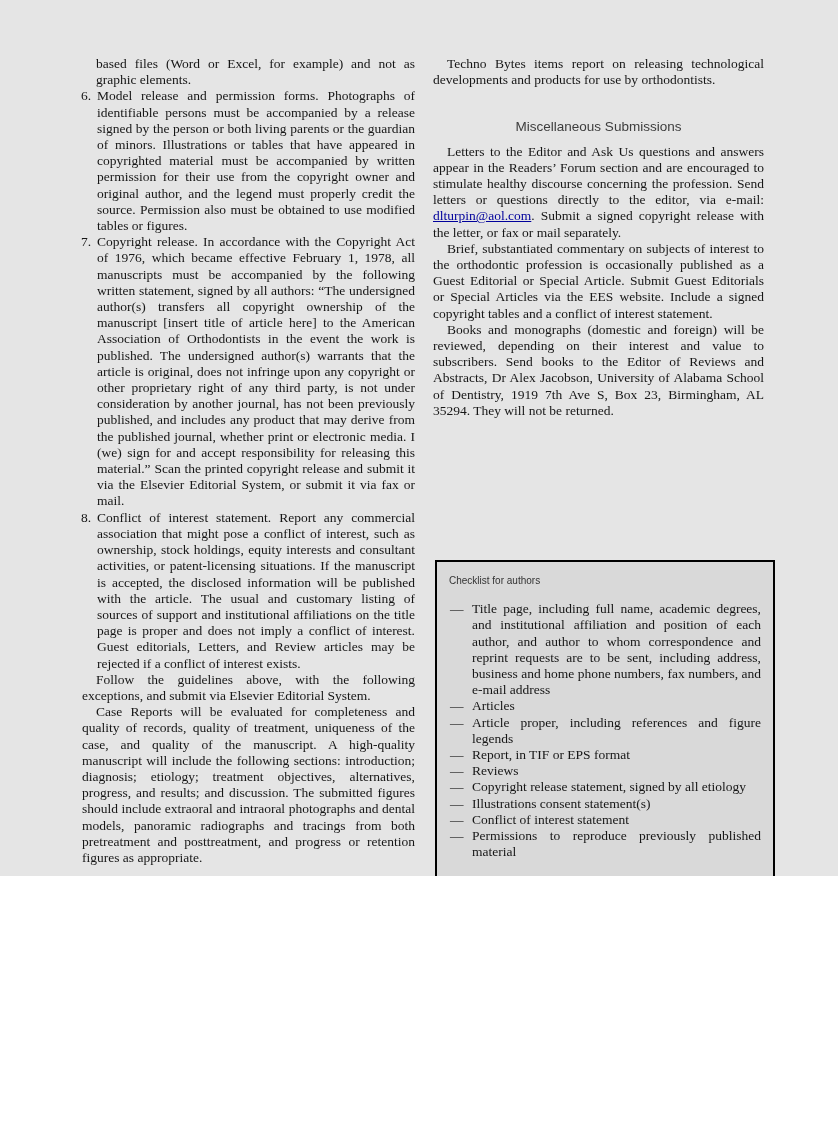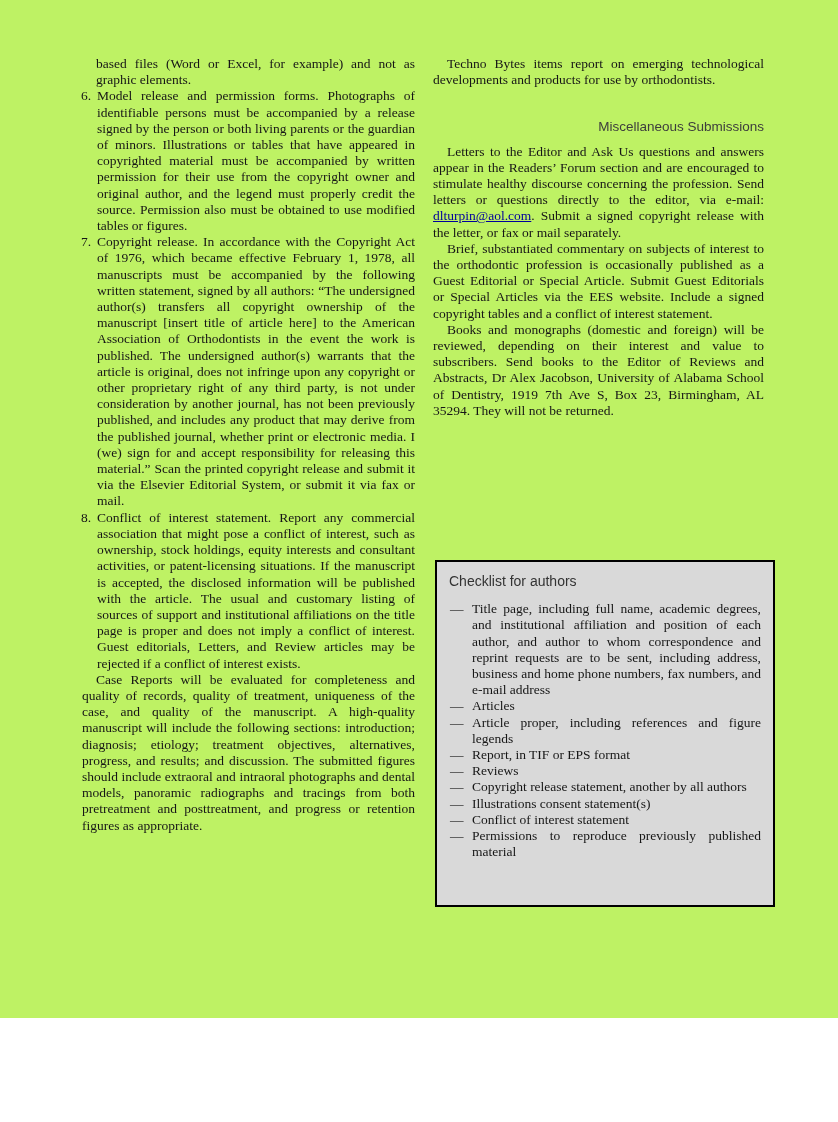--- a/index.html
+++ b/index.html
@@ -1,20 +1,20 @@
 <!DOCTYPE html>
 <html><head>
 <meta charset="utf-8">
 <style>
   * { margin:0; padding:0; box-sizing:border-box; }
   html,body { background:#ffffff; }
   .page {
     position:relative;
-    width:838px; height:1018px;
-    background:#bef264;
+    width:838px; height:876px;
+    background:#e5e5e5;
     font-family:"Liberation Serif", serif;
     color:#161616;
     overflow:hidden;
   }
   .col {
     position:absolute;
     top:56px;
     width:333px;
     font-size:13.5px;
     line-height:16.2px;
@@ -26,21 +26,21 @@
   .cont-para { padding-left:14px; }
 
   .num-item { position:relative; padding-left:15px; }
   .num-item .num { position:absolute; left:-1px; top:0; }
 
   .section-heading {
     font-family:"Liberation Sans", sans-serif;
     font-weight:normal;
     font-size:13.5px;
     color:#3d3d3d;
-    text-align:right;
+    text-align:center;
     margin:13px 0 8px 0;
   }
   .mt-lg { margin-top:31px; }
 
   .para { text-indent:14px; }
 
   .email-link {
     color:#00009b;
     text-decoration:underline;
     cursor:pointer;
@@ -52,21 +52,21 @@
     width:340px; height:347px;
     background:#d9d9d9;
     border:2px solid #000000;
     padding:11px 12px 10px 12px;
     font-size:13.5px;
     line-height:16.2px;
   }
   .checklist-title {
     font-family:"Liberation Sans", sans-serif;
     font-weight:normal;
-    font-size:14px;
+    font-size:10px;
     color:#333333;
     margin-bottom:12px;
   }
   .checklist-item {
     position:relative;
     padding-left:23px;
     text-align:justify;
   }
   .checklist-item .dash { position:absolute; left:1px; top:0; }
 
@@ -98,25 +98,26 @@
       <span class="num">7.</span>
       <span>Copyright release. In accordance with the Copyright Act of 1976, which became effective February 1, 1978, all manuscripts must be accompanied by the following written statement, signed by all authors: “The undersigned author(s) transfers all copyright ownership of the manuscript [insert title of article here] to the American Association of Orthodontists in the event the work is published. The undersigned author(s) warrants that the article is original, does not infringe upon any copyright or other proprietary right of any third party, is not under consideration by another journal, has not been previously published, and includes any product that may derive from the published journal, whether print or electronic media. I (we) sign for and accept responsibility for releasing this material.” Scan the printed copyright release and submit it via the Elsevier Editorial System, or submit it via fax or mail.</span>
     </div>
 
     <div class="num-item">
       <span class="num">8.</span>
       <span>Conflict of interest statement. Report any commercial association that might pose a conflict of interest, such as ownership, stock holdings, equity interests and consultant activities, or patent-licensing situations. If the manuscript is accepted, the disclosed information will be published with the article. The usual and customary listing of sources of support and institutional affiliations on the title page is proper and does not imply a conflict of interest. Guest editorials, Letters, and Review articles may be rejected if a conflict of interest exists.</span>
     </div>
 
 
+    <p class="para">Follow the guidelines above, with the following exceptions, and submit via Elsevier Editorial System.</p>
     <p class="para">Case Reports will be evaluated for completeness and quality of records, quality of treatment, uniqueness of the case, and quality of the manuscript. A high-quality manuscript will include the following sections: introduction; diagnosis; etiology; treatment objectives, alternatives, progress, and results; and discussion. The submitted figures should include extraoral and intraoral photographs and dental models, panoramic radiographs and tracings from both pretreatment and posttreatment, and progress or retention figures as appropriate.</p>
   </div>
 
   <div class="col col-right">
-    <p class="para">Techno Bytes items report on emerging technological developments and products for use by orthodontists.</p>
+    <p class="para">Techno Bytes items report on releasing technological developments and products for use by orthodontists.</p>
 
     <h3 class="section-heading mt-lg">Miscellaneous Submissions</h3>
 
     <p class="para"><span>Letters to the Editor and Ask Us questions and answers appear in the Readers’ Forum section and are encouraged to stimulate healthy discourse concerning the profession. Send letters or questions directly to the editor, via e-mail: </span><a class="email-link">dlturpin@aol.com</a><span>. Submit a signed copyright release with the letter, or fax or mail separately.</span></p>
 
     <p class="para">Brief, substantiated commentary on subjects of interest to the orthodontic profession is occasionally published as a Guest Editorial or Special Article. Submit Guest Editorials or Special Articles via the EES website. Include a signed copyright tables and a conflict of interest statement.</p>
     <p class="para">Books and monographs (domestic and foreign) will be reviewed, depending on their interest and value to subscribers. Send books to the Editor of Reviews and Abstracts, Dr Alex Jacobson, University of Alabama School of Dentistry, 1919 7th Ave S, Box 23, Birmingham, AL 35294. They will not be returned.</p>
   </div>
 
   <div class="checklist-box">
@@ -137,21 +138,21 @@
     <div class="checklist-item">
       <span class="dash">—</span>
       <span>Report, in TIF or EPS format</span>
     </div>
     <div class="checklist-item">
       <span class="dash">—</span>
       <span>Reviews</span>
     </div>
     <div class="checklist-item">
       <span class="dash">—</span>
-      <span>Copyright release statement, another by all authors</span>
+      <span>Copyright release statement, signed by all etiology</span>
     </div>
     <div class="checklist-item">
       <span class="dash">—</span>
       <span>Illustrations consent statement(s)</span>
     </div>
     <div class="checklist-item">
       <span class="dash">—</span>
       <span>Conflict of interest statement</span>
     </div>
     <div class="checklist-item">

